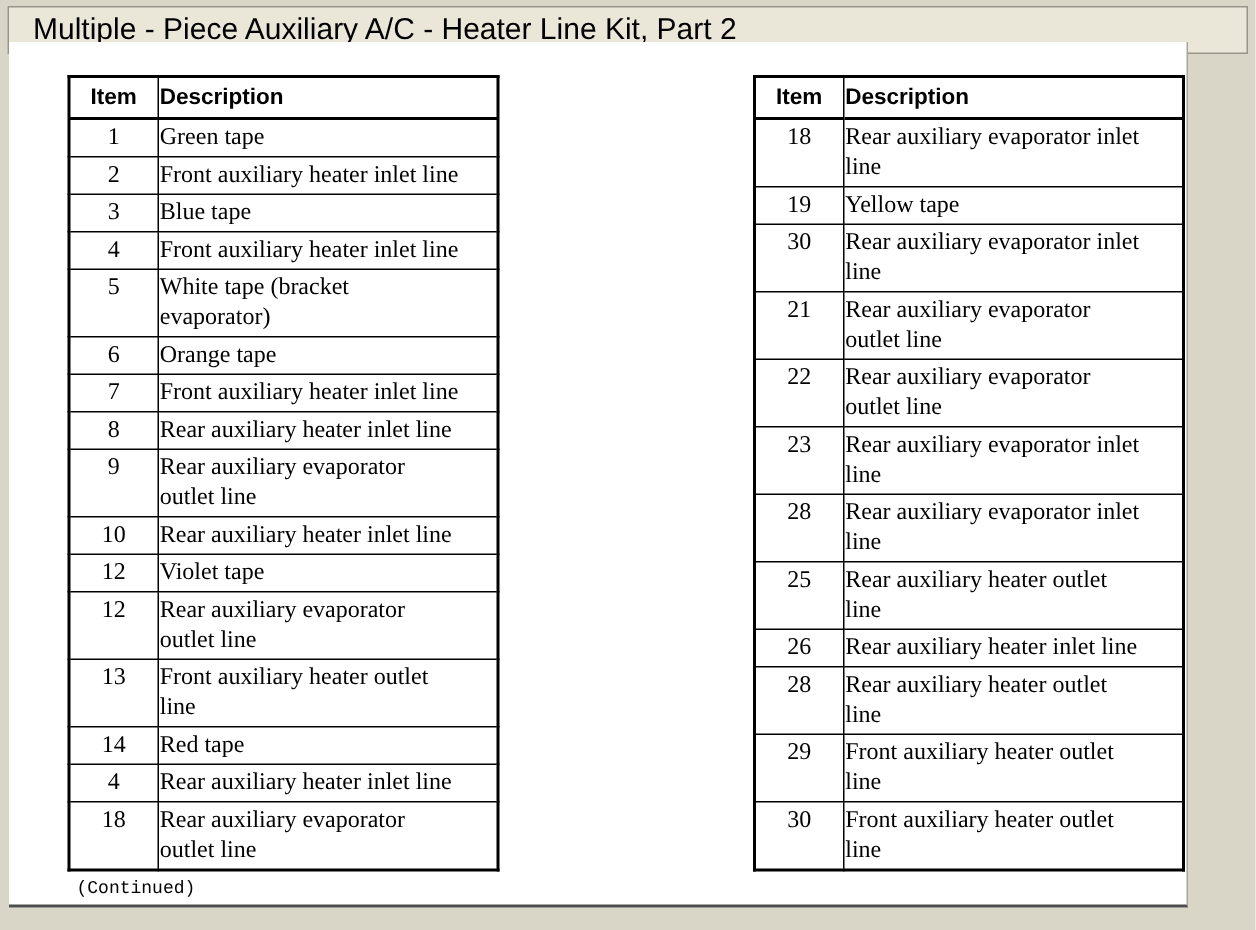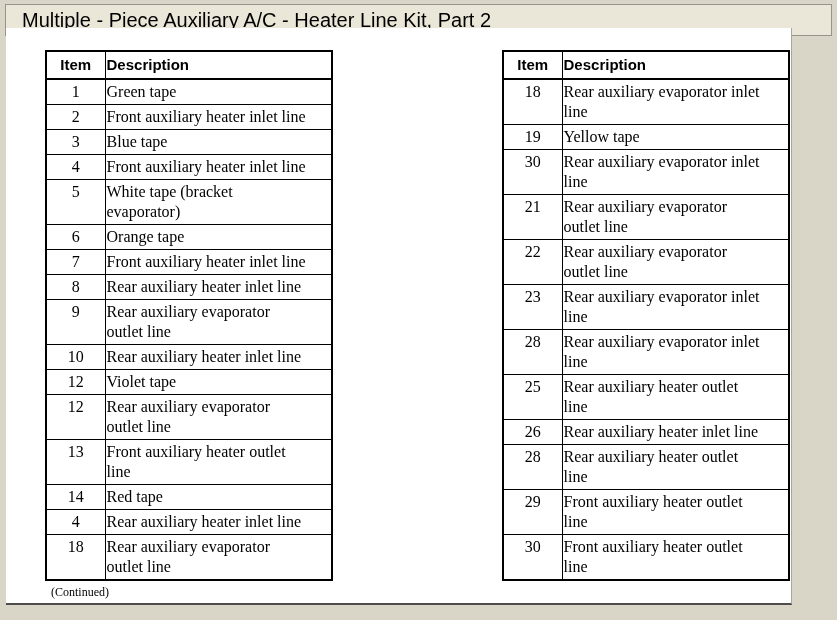--- a/index.html
+++ b/index.html
@@ -56,21 +56,21 @@
   .parts thead th.item-cell { text-align: center; }
   .parts tbody td {
     font-family: "Liberation Serif", "DejaVu Serif", serif;
     font-size: 16px;
     line-height: 20px;
     padding-top: 2px;
     padding-bottom: 2px;
   }
   .continued {
     margin: 4px 0 0 6px;
-    font-family: Liberation Serif, serif;
+    font-family: Liberation Mono, monospace;
     font-size: 12px;
   }
 </style>
 </head>
 <body>
 
 <div class="title-bar">
   <span>Multiple - Piece Auxiliary A/C - Heater Line Kit, Part 2</span>
 </div>
 

